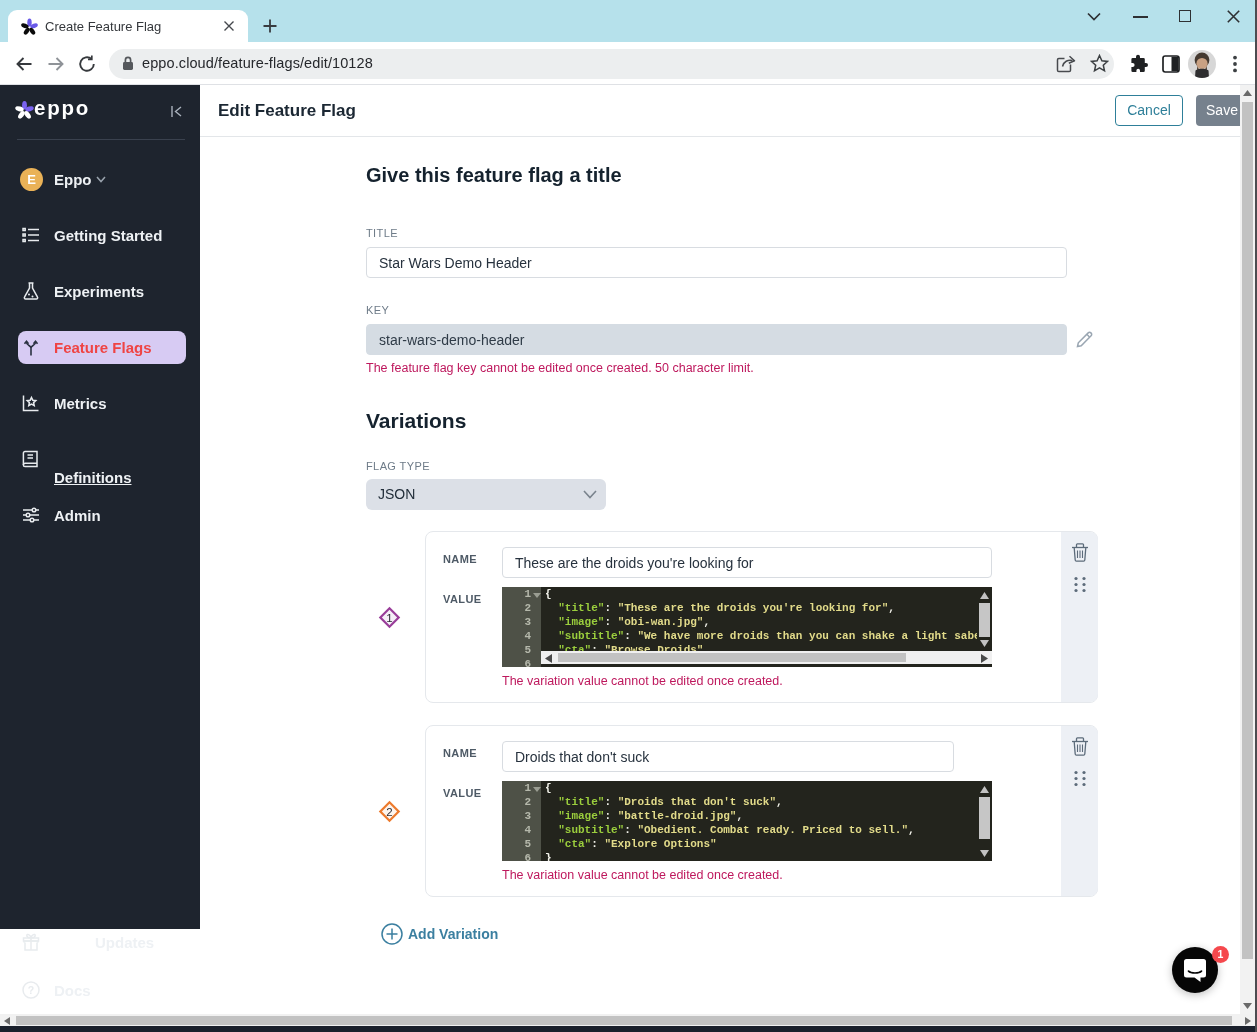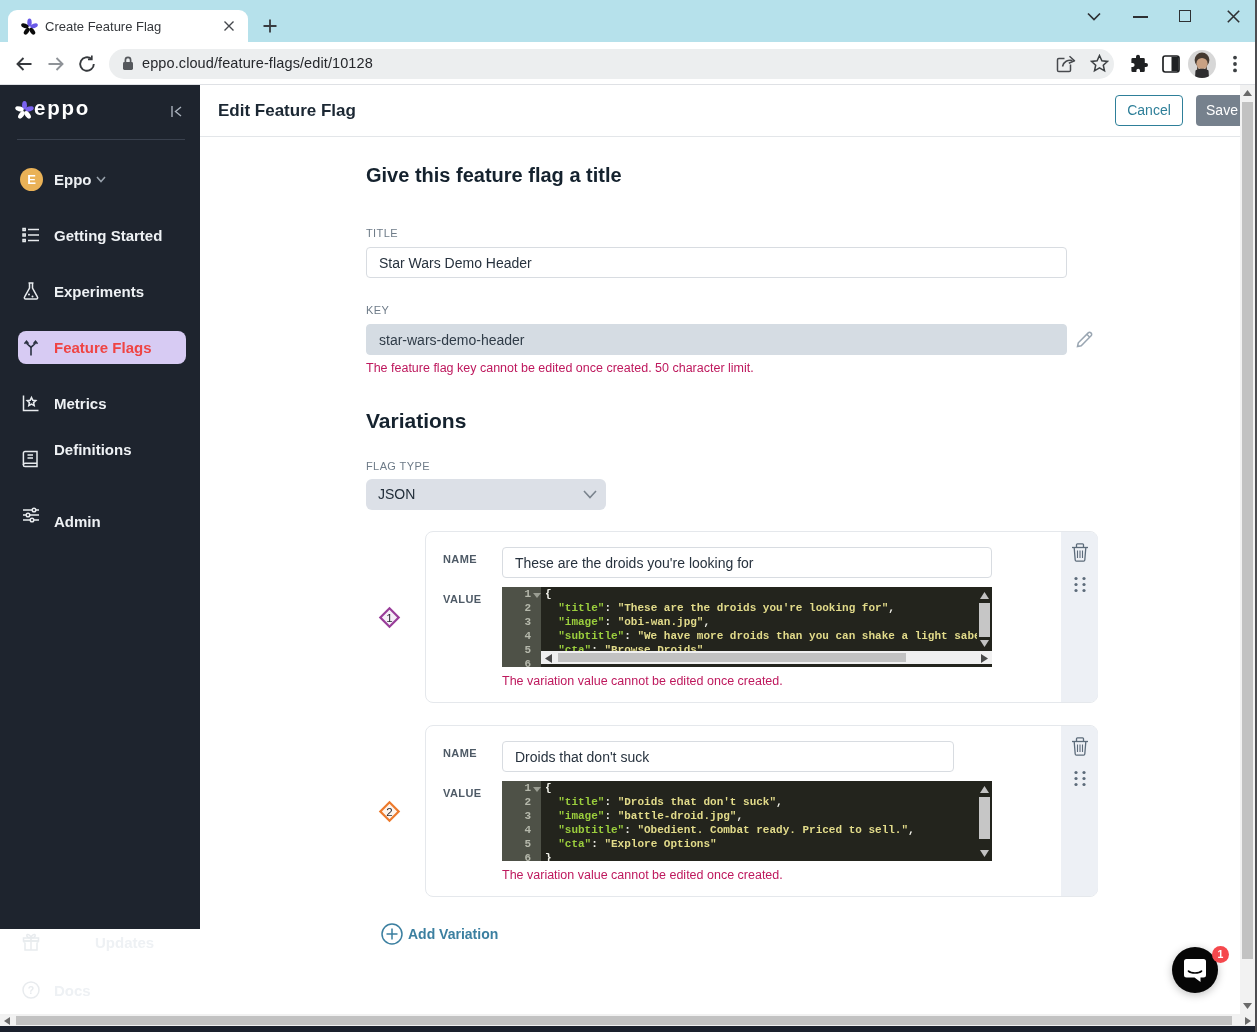--- a/index.html
+++ b/index.html
@@ -199,32 +199,32 @@
       </g>
     </svg>
   <div class="abs navtext" style="left:54px; top:310px;text-align:center;">Metrics</div>
   <svg class="abs nico" style="left:21px; top:364px;" viewBox="0 0 20 20">
       <g fill="none" stroke="#e8ebee" stroke-width="1.5">
         <path d="M4 2.5 H16 V17.5 H4 A1.6 1.6 0 0 1 2.4 15.9 V4.1 A1.6 1.6 0 0 1 4 2.5 Z"></path>
         <path d="M2.4 15.9 A1.6 1.6 0 0 1 4 14.3 H16"></path>
         <path d="M6.5 6 H12 M6.5 9 H12"></path>
       </g>
     </svg>
-  <div class="abs navtext" style="left:54px; top:356px;">Definitions</div>
+  <div class="abs navtext" style="left:54px; top:384px;text-decoration:underline;">Definitions</div>
   <svg class="abs nico" style="left:21px; top:420px;" viewBox="0 0 20 20">
       <g fill="none" stroke="#e8ebee" stroke-width="1.5">
         <path d="M2 5 H18 M2 10 H18 M2 15 H18"></path>
       </g>
       <g fill="#1e242e" stroke="#e8ebee" stroke-width="1.5">
         <circle cx="13" cy="5" r="1.8"></circle>
         <circle cx="7" cy="10" r="1.8"></circle>
         <circle cx="11" cy="15" r="1.8"></circle>
       </g>
     </svg>
-  <div class="abs navtext" style="left:54px; top:422px;margin-top:6px;">Admin</div>
+  <div class="abs navtext" style="left:54px; top:422px;">Admin</div>
   <svg class="abs nico" style="left:21px; top:847px;" viewBox="0 0 20 20">
       <g fill="none" stroke="#e8ebee" stroke-width="1.5">
         <path d="M3 9 H17 V10.5 M3 9 V10.5 M4 10.5 V18 H16 V10.5"></path>
         <path d="M2.5 6 H17.5 V9 H2.5 Z"></path>
         <path d="M10 6 V18"></path>
         <path d="M10 5.8 C7 5.8 5.5 4.6 5.8 3.2 C6.1 1.8 9 2.2 10 5.8 C11 2.2 13.9 1.8 14.2 3.2 C14.5 4.6 13 5.8 10 5.8 Z"></path>
       </g>
     </svg>
   <div class="abs navtext" style="left:54px; top:849px;margin-left:41px;">Updates</div>
   <svg class="abs nico" style="left:21px; top:895px;" viewBox="0 0 20 20">

